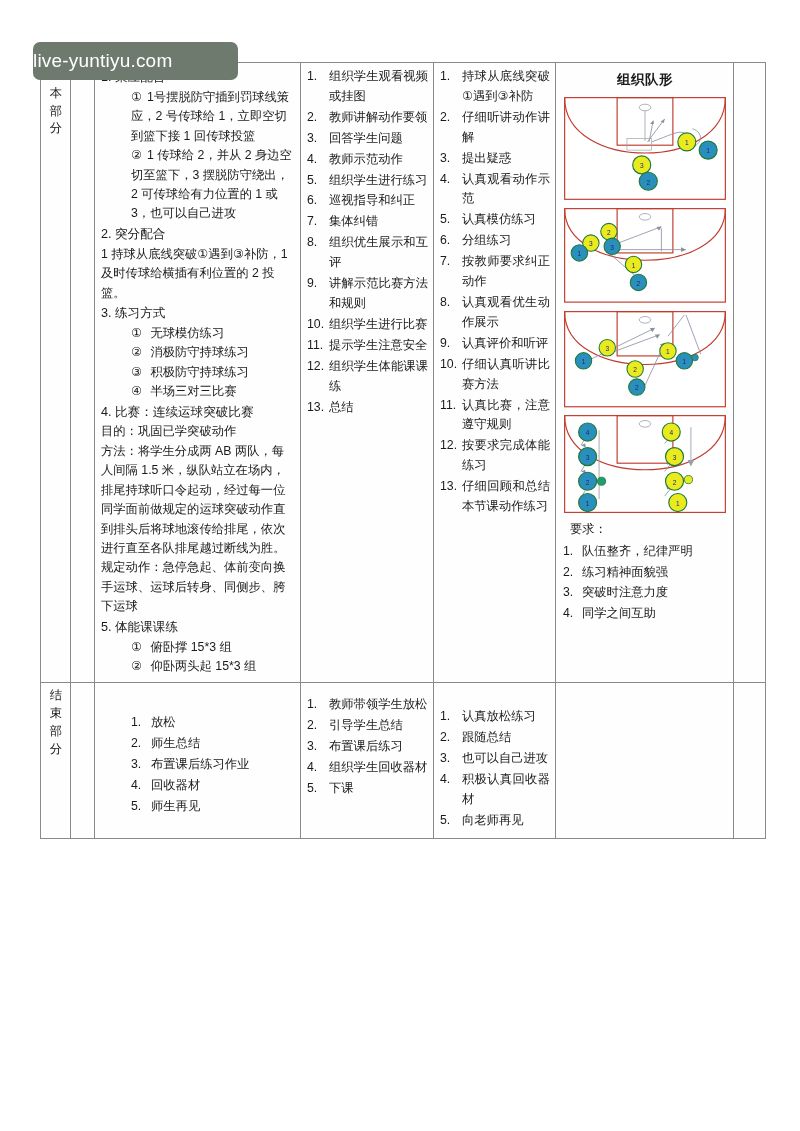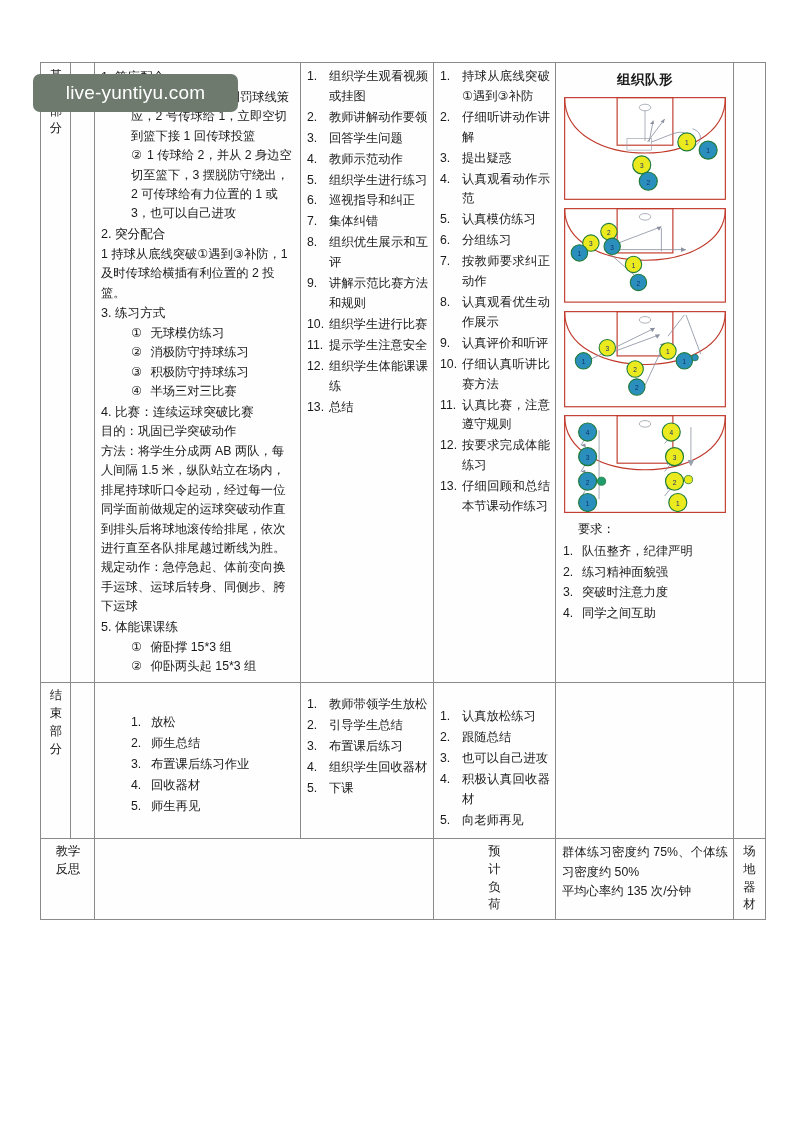--- a/index.html
+++ b/index.html
@@ -17,26 +17,25 @@
     width:800px;height:1131px;
     background:#fff;
   }
   
   .watermark{
     position:absolute;
     left:33px;top:42px;
     width:205px;height:38px;
     background:#6e7a6e;
     border-radius:7px;
-    display:flex;align-items:center;justify-content:center;
+    display:flex;align-items:center;
     color:#ffffff;
     font-size:19px;
     letter-spacing:.2px;
     z-index:50;
-    margin-top:32px;
   }
 
   table.plan{
     position:absolute;
     left:40px;top:62px;
     width:725px;
     border-collapse:collapse;
     table-layout:fixed;
   }
   table.plan td{
@@ -103,21 +102,21 @@
     font-weight:bold;
     font-size:13.5px;
     padding:2px 0 6px;
     letter-spacing:.5px;
   }
   .court-wrap{
     margin:0 auto 6px;
     width:164px;
   }
   .court-wrap svg{display:block;width:100%;}
-  .req-title{font-size:12.3px;margin:4px 0 1px 16px;}
+  .req-title{font-size:12.3px;margin:4px 0 1px 8px;}
   ol.req{margin:0;padding:0;list-style:none;}
   ol.req li{
     position:relative;padding-left:20px;
     font-size:12.3px;line-height:1.68;
   }
   ol.req li .num{position:absolute;left:1px;top:0;}
 
   
   .dens{font-size:12.3px;line-height:1.6;text-align:justify;text-justify:inter-ideograph;}
 </style>
@@ -450,39 +449,17 @@
           <li><span class="num">3.</span><span>也可以自己进攻</span></li>
           <li><span class="num">4.</span><span>积极认真回收器材</span></li>
           <li><span class="num">5.</span><span>向老师再见</span></li>
         </ol>
       </td>
 
       <td class="blank"></td>
       <td class="blank"></td>
     </tr>
 
-    <tr>
-      <td class="vlabel" colspan="2">
-        <span style="display:inline-block;width:2em;line-height:1.45;">教学反思</span>
-      </td>
-
-      <td colspan="2">
-        <div style="min-height:70px"></div>
-      </td>
-
-      <td style="width:26px;padding:4px 2px;" class="vlabel">
-        <span class="stack">预计负荷</span>
-      </td>
-
-      <td>
-        <div class="dens">群体练习密度约 75%、个体练习密度约 50%</div>
-        <div class="dens">平均心率约 135 次/分钟</div>
-      </td>
-
-      <td class="vlabel" style="width:26px;padding:4px 2px;">
-        <span class="stack">场地器材</span>
-      </td>
-    </tr>
   </tbody>
     </table>
 
 
 </div>
 
 </body></html>

